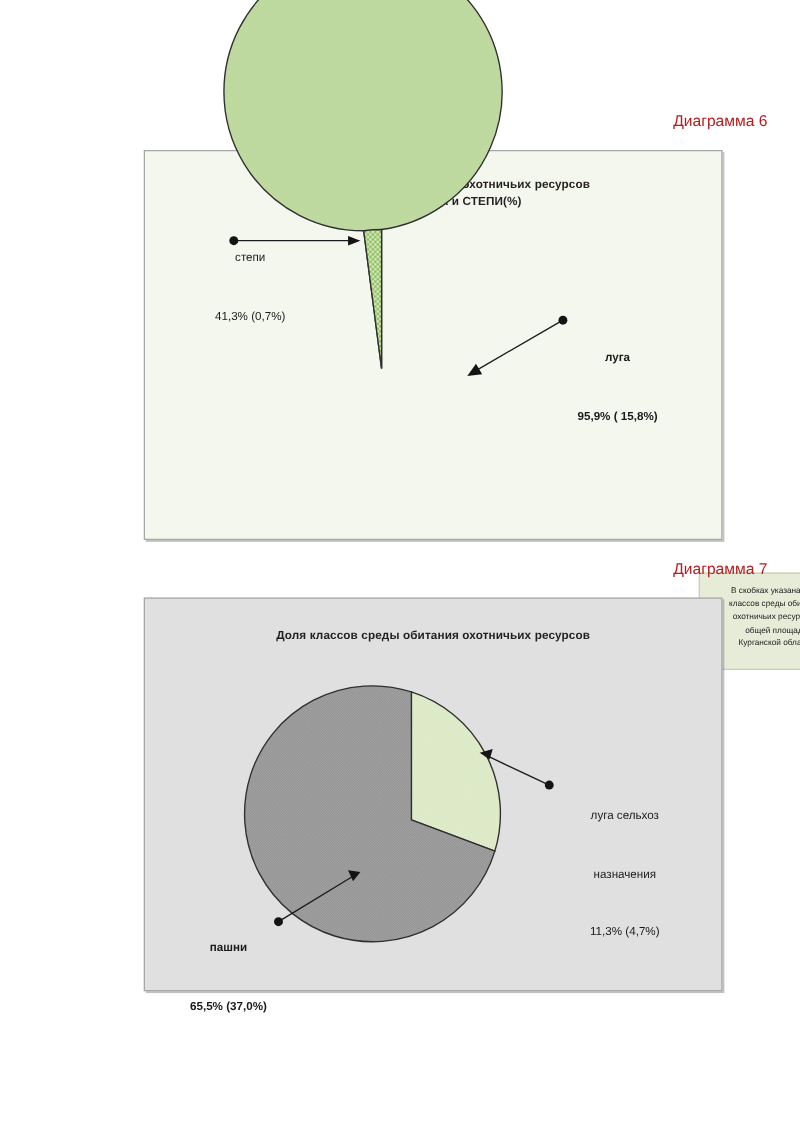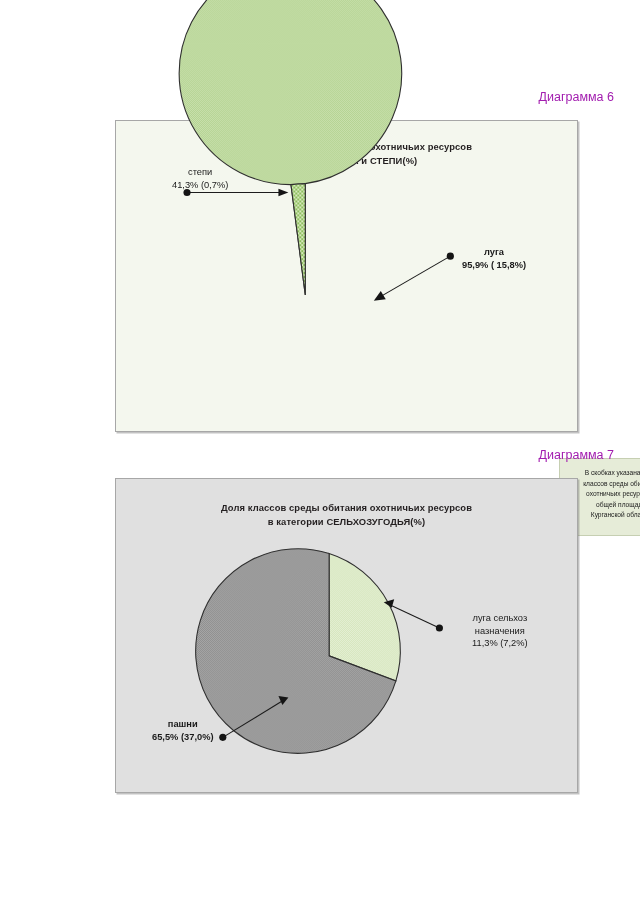--- a/index.html
+++ b/index.html
@@ -25,21 +25,21 @@
     text-align: center;
     font-size: 13px;
     color: #2b2b2b;
     letter-spacing: .2px;
   }
 
   .fig-caption {
     position: absolute;
     right: 26px;
     font-size: 12.5px;
-    color: #a21caf;
+    color: #b91c1c;
   }
   .fig-caption.c1 { top: 90px; }
   .fig-caption.c2 { top: 448px; }
 
   
   .chart-frame {
     position: absolute;
     box-sizing: border-box;
     border: 1px solid #a7a7a7;
     box-shadow: 1.5px 1.5px 0 rgba(120,120,120,.45);
@@ -85,21 +85,21 @@
   }
 
   
   .callout {
     position: absolute;
     font-size: 9.3px;
     line-height: 12.5px;
     color: #1a1a1a;
     white-space: nowrap;
   }
-  .callout .ln { display: block; }
+  .callout .ln { display: block; margin-top: 34px; }
   .callout.ctr { text-align: center; }
 
   #lbl-stepi   { left: 172px; top: 166px; text-align: center; }
   #lbl-luga    { left: 462px; top: 246px; text-align: center; font-weight: bold; }
   #lbl-luga-sh { left: 472px; top: 612px; }
   #lbl-pashni  { left: 152px; top: 718px; text-align: center; font-weight: bold; }
 
   
   .note-box {
     position: absolute;
@@ -183,21 +183,20 @@
   <span class="ln">луга</span>
   <span class="ln">95,9% ( 15,8%)</span>
 </div>
 
 <div class="fig-caption c2">Диаграмма 7</div>
 
 <div class="chart-frame" id="chart2">
 
   <div class="chart-title">
     <span class="ln">Доля классов среды обитания охотничьих ресурсов</span>
-    <span class="ln l2">в категории СЕЛЬХОЗУГОДЬЯ(%)</span>
   </div>
 
   <svg class="pie-svg" viewBox="0 0 463 315">
     <defs>
       <pattern id="dotGray" width="2" height="2" patternUnits="userSpaceOnUse">
         <rect width="2" height="2" fill="#a8a8a8"></rect>
         <rect width="1" height="1" x="0" y="0" fill="#8d8d8d"></rect>
         <rect width="1" height="1" x="1" y="1" fill="#8d8d8d"></rect>
       </pattern>
       <pattern id="dotPale" width="2" height="2" patternUnits="userSpaceOnUse">
@@ -222,19 +221,19 @@
       <circle cx="107" cy="260" r="3.6" fill="#141414"></circle>
       <polygon points="173,220 163,218.5 167,227.5" fill="#141414"></polygon>
     </g>
   </svg>
 
 </div>
 
 <div class="callout ctr" id="lbl-luga-sh">
   <span class="ln">луга сельхоз</span>
   <span class="ln">назначения</span>
-  <span class="ln">11,3% (7,2%)</span>
+  <span class="ln">11,3% (4,7%)</span>
 </div>
 
 <div class="callout ctr" id="lbl-pashni">
   <span class="ln">пашни</span>
   <span class="ln">65,5% (37,0%)</span>
 </div>
 
 </body></html>

